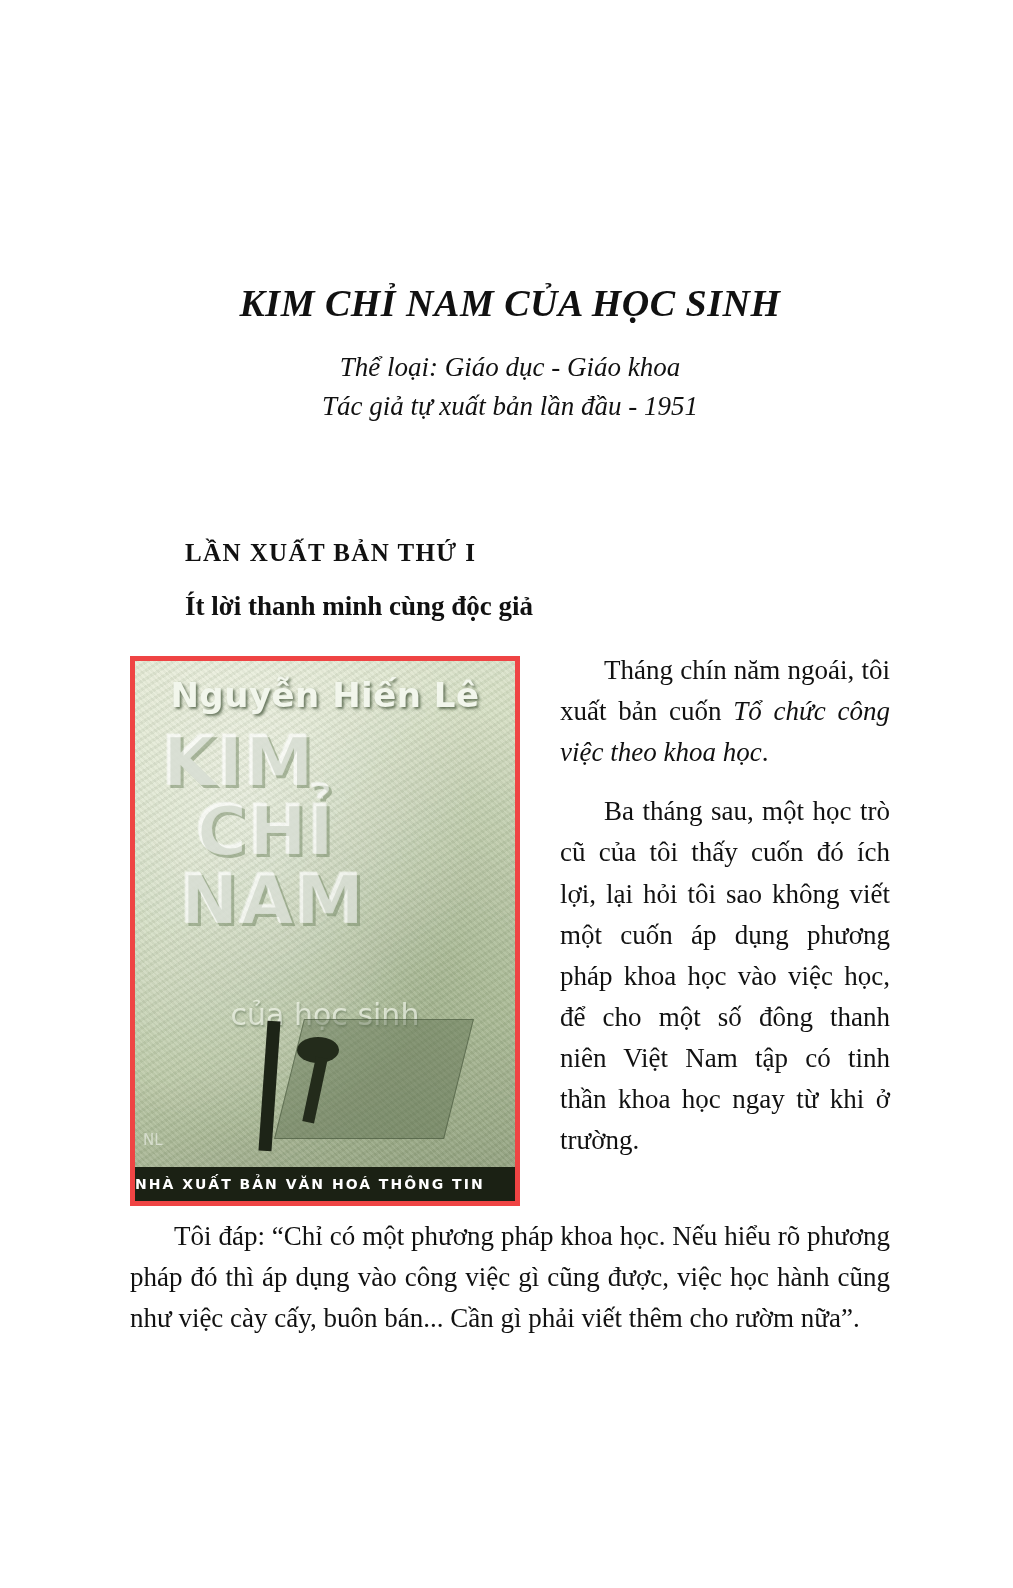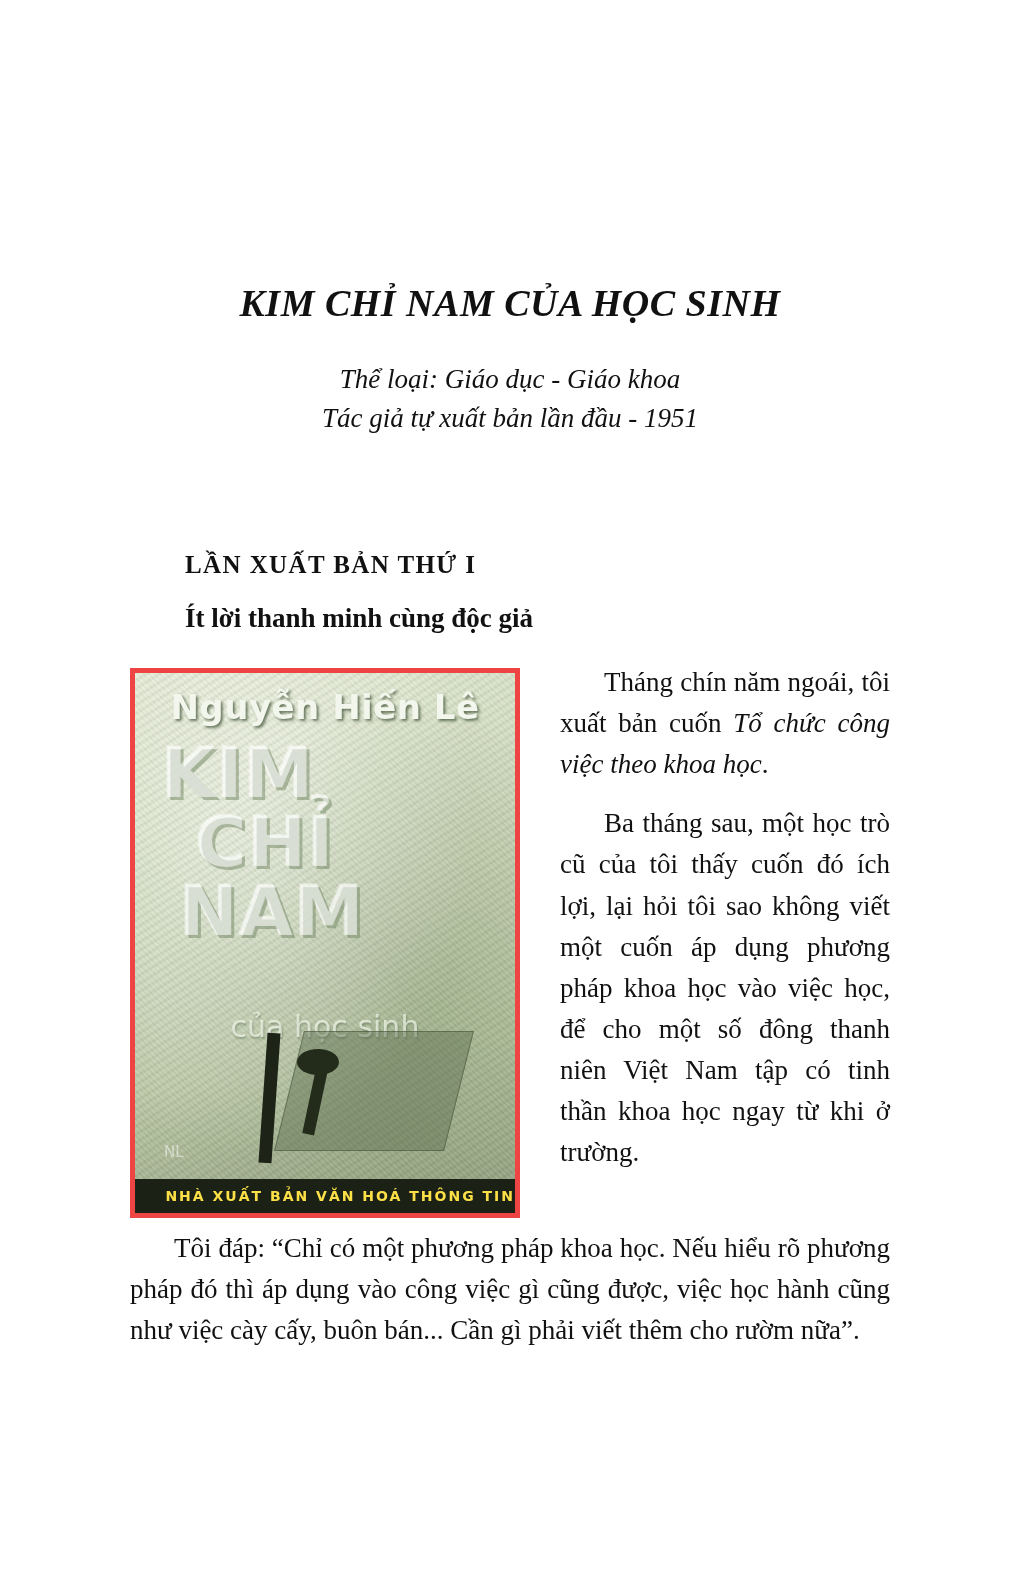--- a/index.html
+++ b/index.html
@@ -35,21 +35,21 @@
   .title-block {
     margin-top: 282px;
     text-align: center;
   }
   .doc-title {
     font-size: 38px;
     font-style: italic;
     font-weight: 700;
     letter-spacing: 0.5px;
     line-height: 1.15;
-    margin: 0 0 34px 0;
+    margin: 0 0 22px 0;
   }
   .doc-subtitle {
     font-size: 27px;
     font-style: italic;
     line-height: 1.45;
     margin: 0;
   }
 
   
   .section-heading {
@@ -183,38 +183,38 @@
     position: absolute;
     left: 116px;
     top: 46px;
     width: 12px;
     height: 66px;
     background: #232b1b;
     transform: rotate(12deg);
   }
   .cover-stamp {
     position: absolute;
-    left: 29px;
+    left: 8px;
     top: 470px;
     font-family: "DejaVu Sans", sans-serif;
     font-size: 15px;
     color: rgba(255,255,255,0.5);
   }
   .cover-footer {
     position: absolute;
     left: 0;
     bottom: 0;
     width: 100%;
     height: 34px;
     background: #1b2114;
-    color: #fde047;
+    color: #ffffff;
     font-family: "DejaVu Sans", sans-serif;
     font-size: 14px;
     letter-spacing: 2px;
-    text-align: right;
+    text-align: left;
     line-height: 34px;
     font-weight: 700;
   }
 
   p.body-text {
     font-size: 27px;
     line-height: 1.52;
     text-align: justify;
     text-justify: inter-word;
     margin: 0 0 16px 0;

